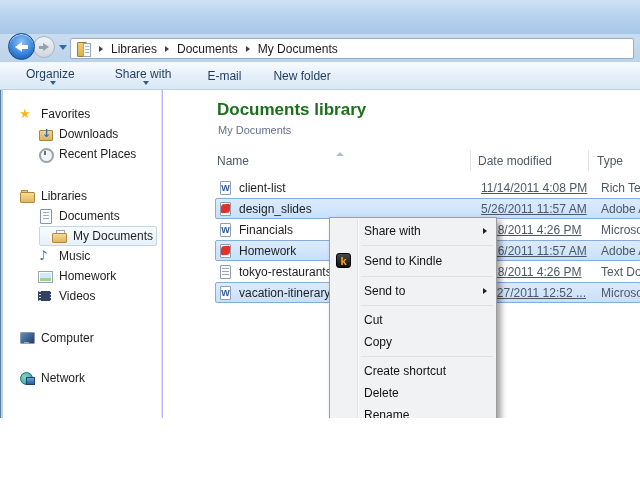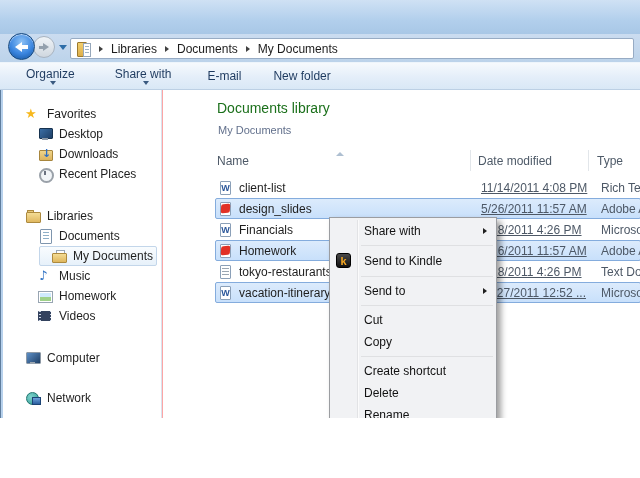--- a/index.html
+++ b/index.html
@@ -1,18 +1,18 @@
 <!DOCTYPE html>
 <html><head>
 <meta charset="utf-8">
 <style>
   * { margin:0; padding:0; box-sizing:border-box; }
   html,body { width:640px; height:478px; }
   body { font-family:"Liberation Sans",sans-serif; font-size:12px; color:#1e1e1e; }
-  #window { position:relative; width:640px; height:418px; overflow:hidden; background:#fca5a5;
+  #window { position:relative; width:640px; height:418px; overflow:hidden; background:#c4b5fd;
             box-shadow:inset 0 1px 0 #93a9c0; }
 
   
   .titlebar { position:absolute; left:0; top:0; width:640px; height:34px;
     background:linear-gradient(#cfe1f4,#b2cfec 60%,#a8c7e6); }
   .navrow { position:absolute; left:0; top:34px; width:640px; height:28px;
     background:linear-gradient(#cbdcf0,#bcd3ea); }
   .toolbar { position:absolute; left:0; top:62px; width:640px; height:28px;
     background:linear-gradient(#f6fafd,#e4eef9 55%,#d9e8f6);
     border-top:1px solid #eef5fb; border-bottom:1px solid #bcd0e4;
@@ -54,21 +54,21 @@
 
   
   .edge1 { position:absolute; left:0; top:90px; width:1px; height:388px; background:#5f7d9d; }
   .edge2 { position:absolute; left:1px; top:90px; width:2px; height:388px; background:#b7d1ec; }
   .sidebar { position:absolute; left:3px; top:90px; width:159px; height:388px; background:#fff;
     border-right:1px solid #d9e3ef; padding-top:14px; }
   .content { position:absolute; left:163px; top:90px; width:477px; height:388px; background:#fff; }
 
   
   .sb-item { display:flex; align-items:center; height:20px; gap:6px; cursor:default; }
-  .lvl0 { padding-left:22px; } .lvl1 { padding-left:34px; } .lvl2 { padding-left:10px; }
+  .lvl0 { padding-left:16px; } .lvl1 { padding-left:34px; } .lvl2 { padding-left:10px; }
   .sb-gap22 { height:22px; } .sb-gap20 { height:20px; }
   .sb-sel { margin:0 4px 0 36px; padding-left:11px; border:1px solid #c3d6ea; border-radius:2px;
     background:linear-gradient(#f9fcfe,#e7f1fa); }
 
   .si { position:relative; width:16px; height:16px; flex:0 0 16px; font-family:"DejaVu Sans",sans-serif; }
   .si-star::before { content:"★"; position:absolute; left:0; top:0; font-size:13px; line-height:16px; color:#f7b81d; }
   .si-desktop::before { content:""; position:absolute; left:2px; top:2px; width:12px; height:9px;
     background:linear-gradient(135deg,#3a6ea5,#1e3f66); border:1px solid #16324f; border-radius:1px; }
   .si-desktop::after { content:""; position:absolute; left:5px; bottom:2px; width:6px; height:2px; background:#8a97a5; }
   .si-downloads::before { content:""; position:absolute; left:2px; top:4px; width:12px; height:9px;
@@ -101,21 +101,21 @@
     background-size:2px 100%,2px 100%; background-position:1px 0,12px 0; background-repeat:no-repeat; }
   .si-comp::before { content:""; position:absolute; left:1px; top:2px; width:13px; height:10px;
     border:1px solid #8c98a5; background:linear-gradient(135deg,#5d8fc6,#1f3f66); border-radius:1px; }
   .si-comp::after { content:""; position:absolute; left:5px; top:12px; width:5px; height:2px; background:#9aa5b0; }
   .si-net::before { content:""; position:absolute; left:1px; top:2px; width:11px; height:11px; border-radius:50%;
     background:radial-gradient(circle at 35% 35%,#7fd4cd,#2f9a93); border:1px solid #1f756f; }
   .si-net::after { content:""; position:absolute; right:0; bottom:1px; width:7px; height:6px;
     background:linear-gradient(#6ea3dd,#2a5d9e); border:1px solid #1c4475; }
 
   
-  .lib-title { position:absolute; left:54px; top:10px; font-size:14px; color:#1b701b; }
+  .lib-title { position:absolute; left:54px; top:10px; font-size:17px; color:#1b701b;font-weight:bold; }
   .lib-sub { position:absolute; left:55px; top:34px; font-size:11px; color:#62708c; }
   .cols { position:absolute; left:52px; top:60px; right:0; height:21px; display:flex;
     color:#4e5a68; }
   .col-name { width:256px; padding-left:2px; position:relative; border-right:1px solid #e2e6ea; height:100%;
     display:flex; align-items:center; }
   .sort-up { position:absolute; left:121px; top:2px; width:0; height:0;
     border-left:4px solid transparent; border-right:4px solid transparent; border-bottom:4px solid #aebfd1; }
   .col-date { width:118px; padding-left:7px; border-right:1px solid #e2e6ea; height:100%;
     display:flex; align-items:center; }
   .col-type { flex:1; padding-left:8px; height:100%; display:flex; align-items:center; }
@@ -194,24 +194,20 @@
 
   <div class="edge1"></div>
   <div class="edge2"></div>
 
   <div class="sidebar">
     <div class="sb-item lvl0">
       <span class="si si-star"></span>
       <span>Favorites</span>
     </div>
     <div class="sb-item lvl1">
-      <span class="si si-desktop"></span>
-      <span>Desktop</span>
-    </div>
-    <div class="sb-item lvl1">
       <span class="si si-downloads"></span>
       <span>Downloads</span>
     </div>
     <div class="sb-item lvl1">
       <span class="si si-recent"></span>
       <span>Recent Places</span>
     </div>
     <div class="sb-gap22"></div>
     <div class="sb-item lvl0">
       <span class="si si-lib"></span>

